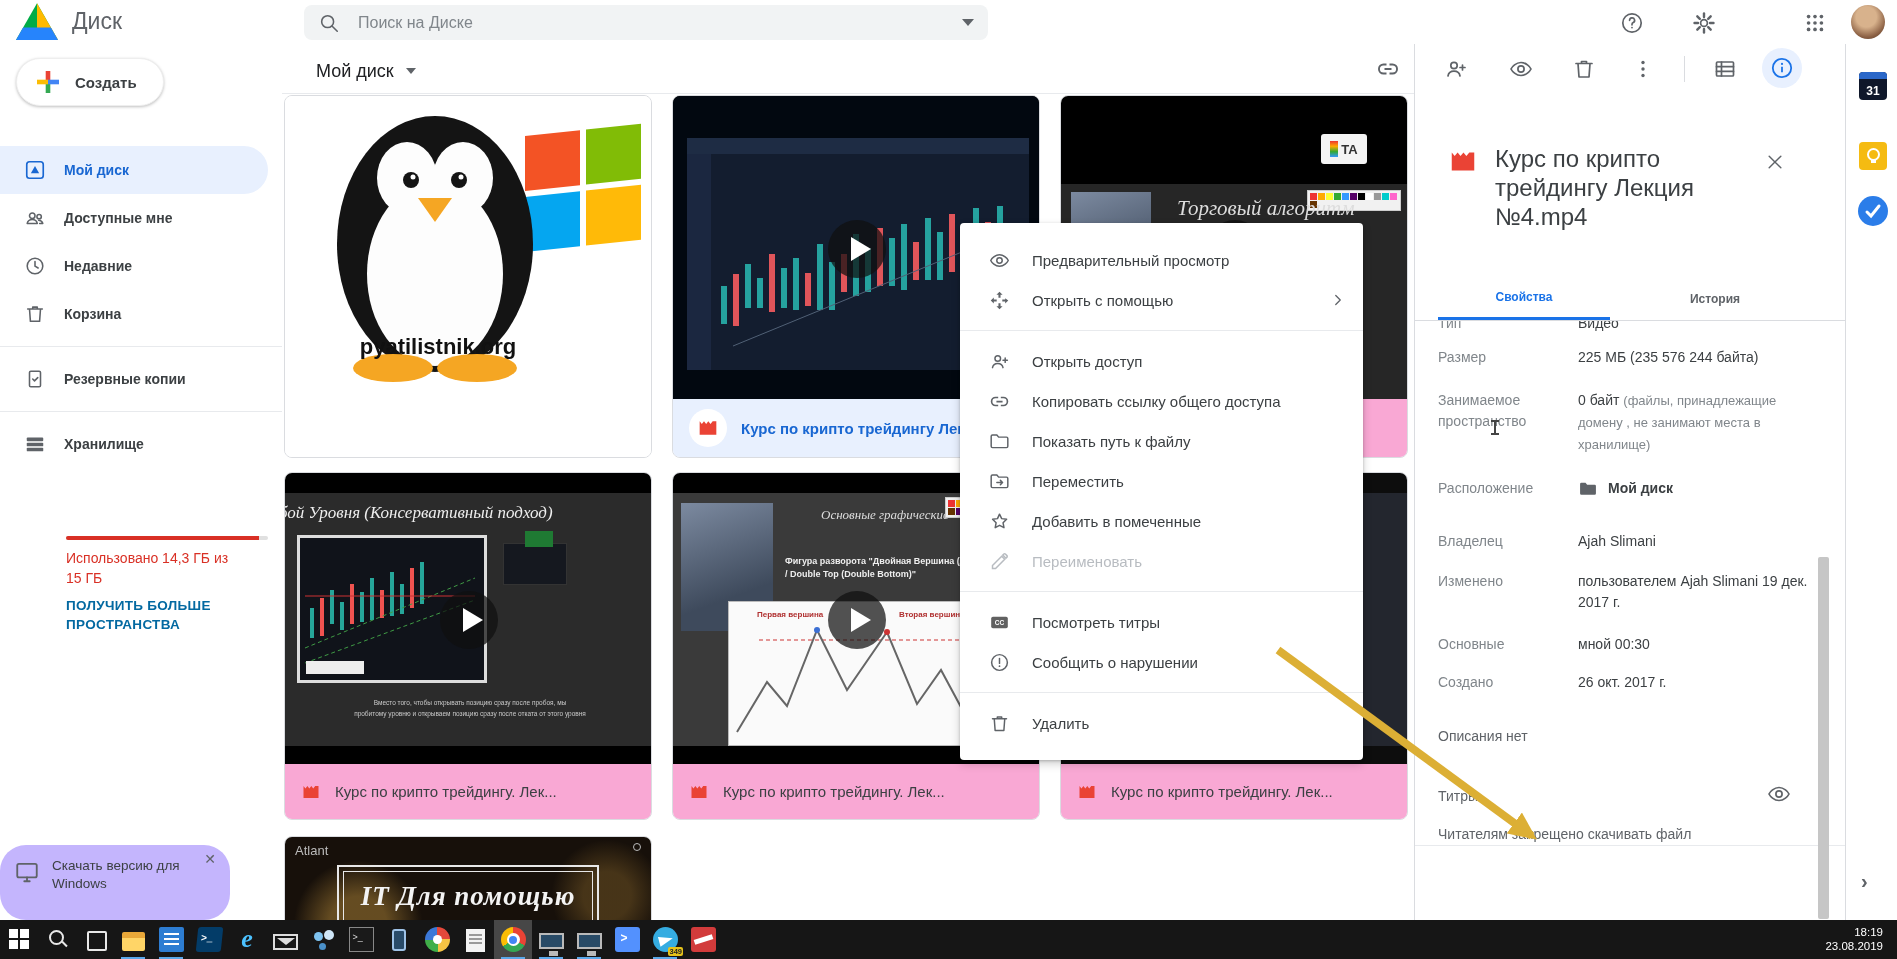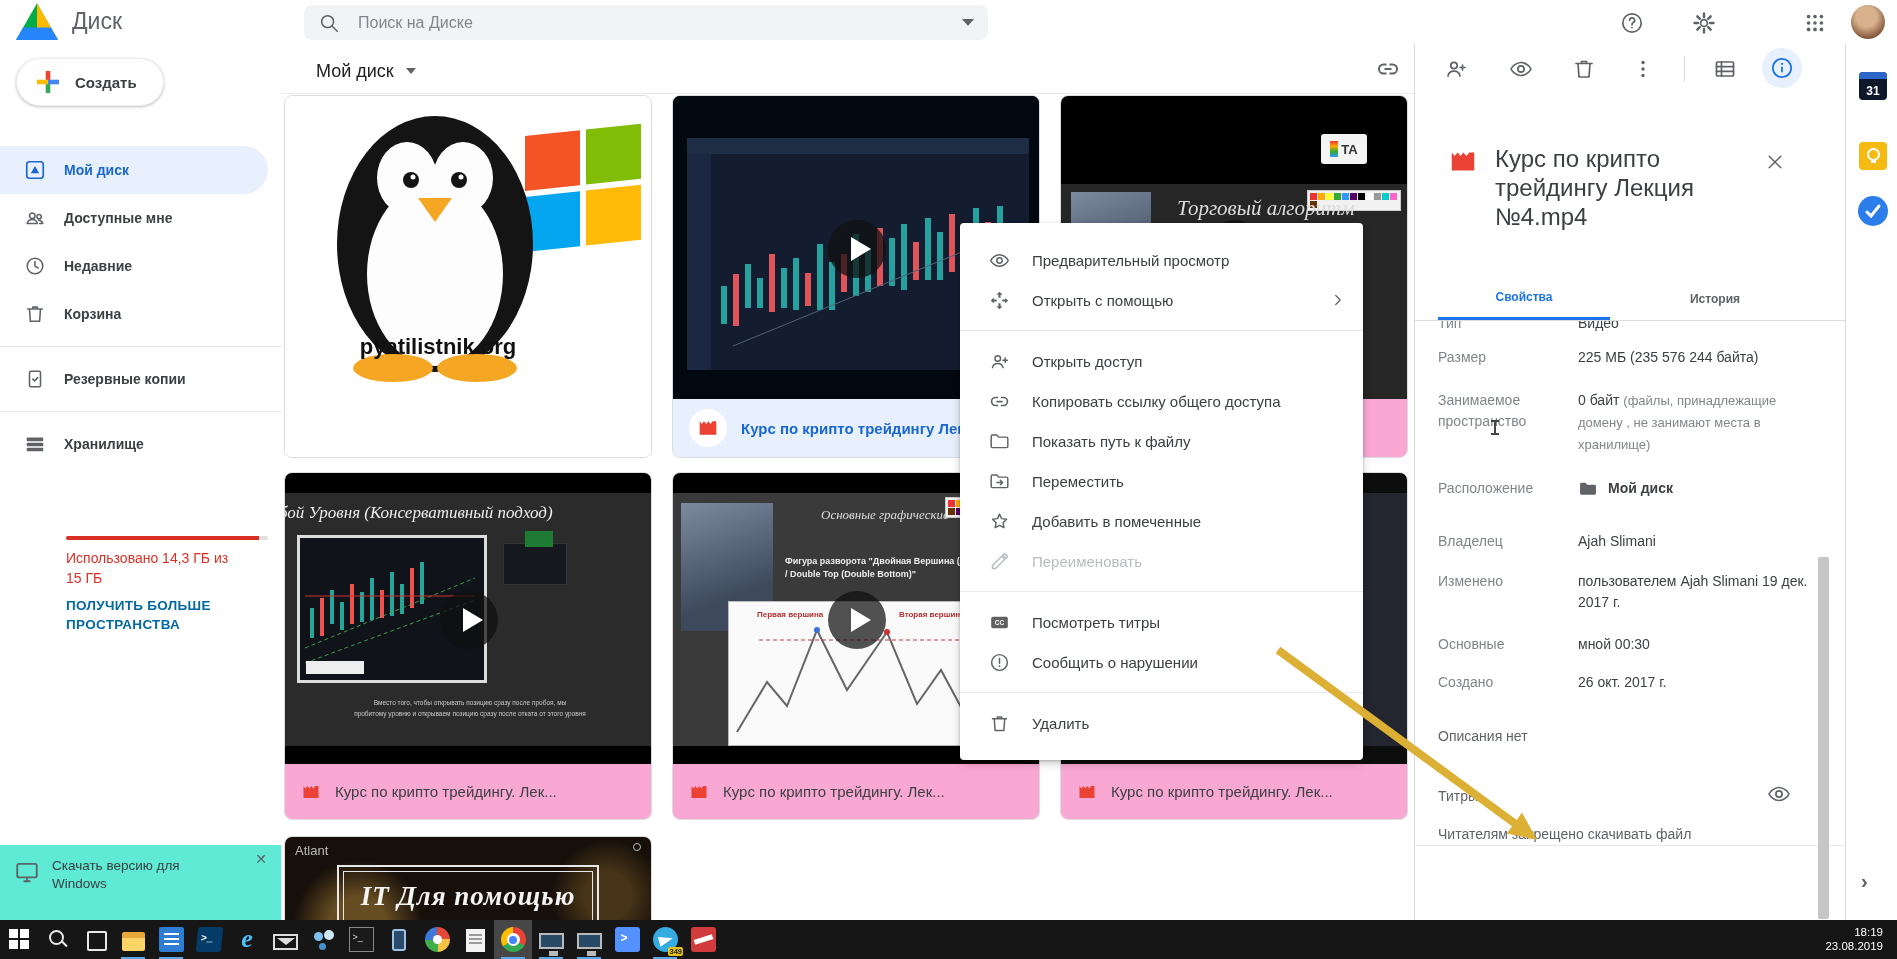--- a/index.html
+++ b/index.html
@@ -42,21 +42,21 @@
   .nav-item .lbl{color:#3c4043;font-weight:bold;}
   .nav-item.active{background:#e8f0fe;}
   .nav-item.active .lbl{color:#1967d2;}
   .nav-divider{height:1px;background:#e8eaed;margin:8px 0;}
   .storage-bar{position:absolute;left:66px;top:492px;width:202px;height:4px;border-radius:2px;background:#e0e0e0;overflow:hidden;}
   .storage-bar i{display:block;height:4px;width:95.3%;background:#d93025;}
   .storage-used{position:absolute;left:66px;top:504px;font-size:14px;line-height:20px;color:#d93025;}
   .storage-upgrade{position:absolute;left:66px;top:552px;font-size:13.5px;line-height:19px;font-weight:bold;color:#0369a1;letter-spacing:.3px;}
 
   
-  .banner{position:absolute;left:0;top:845px;width:281px;height:75px;background:#5eead4;z-index:22;}
+  .banner{position:absolute;left:0;top:845px;width:230px;height:75px;background:#c4b5fd;z-index:22;border-radius:26px;}
   .banner .txt{position:absolute;left:52px;top:12px;font-size:13.5px;line-height:18px;color:#3c4043;}
   .banner .bx{position:absolute;right:14px;top:6px;font-size:14px;color:#5f6368;}
 
   
   .card{position:absolute;background:#fff;border:1px solid #dadce0;border-radius:8px;overflow:hidden;z-index:3;}
   .thumb{position:relative;width:100%;background:#000;overflow:hidden;}
   .cfooter{position:absolute;left:0;right:0;bottom:0;display:flex;align-items:center;gap:14px;padding:0 16px;background:#f9a8d4;}
   .cfooter .name{font-size:15px;color:#3c4043;white-space:nowrap;overflow:hidden;}
   .cfooter.sel{background:#e8f0fe;}
   .cfooter.sel .name{color:#1967d2;font-weight:bold;}

